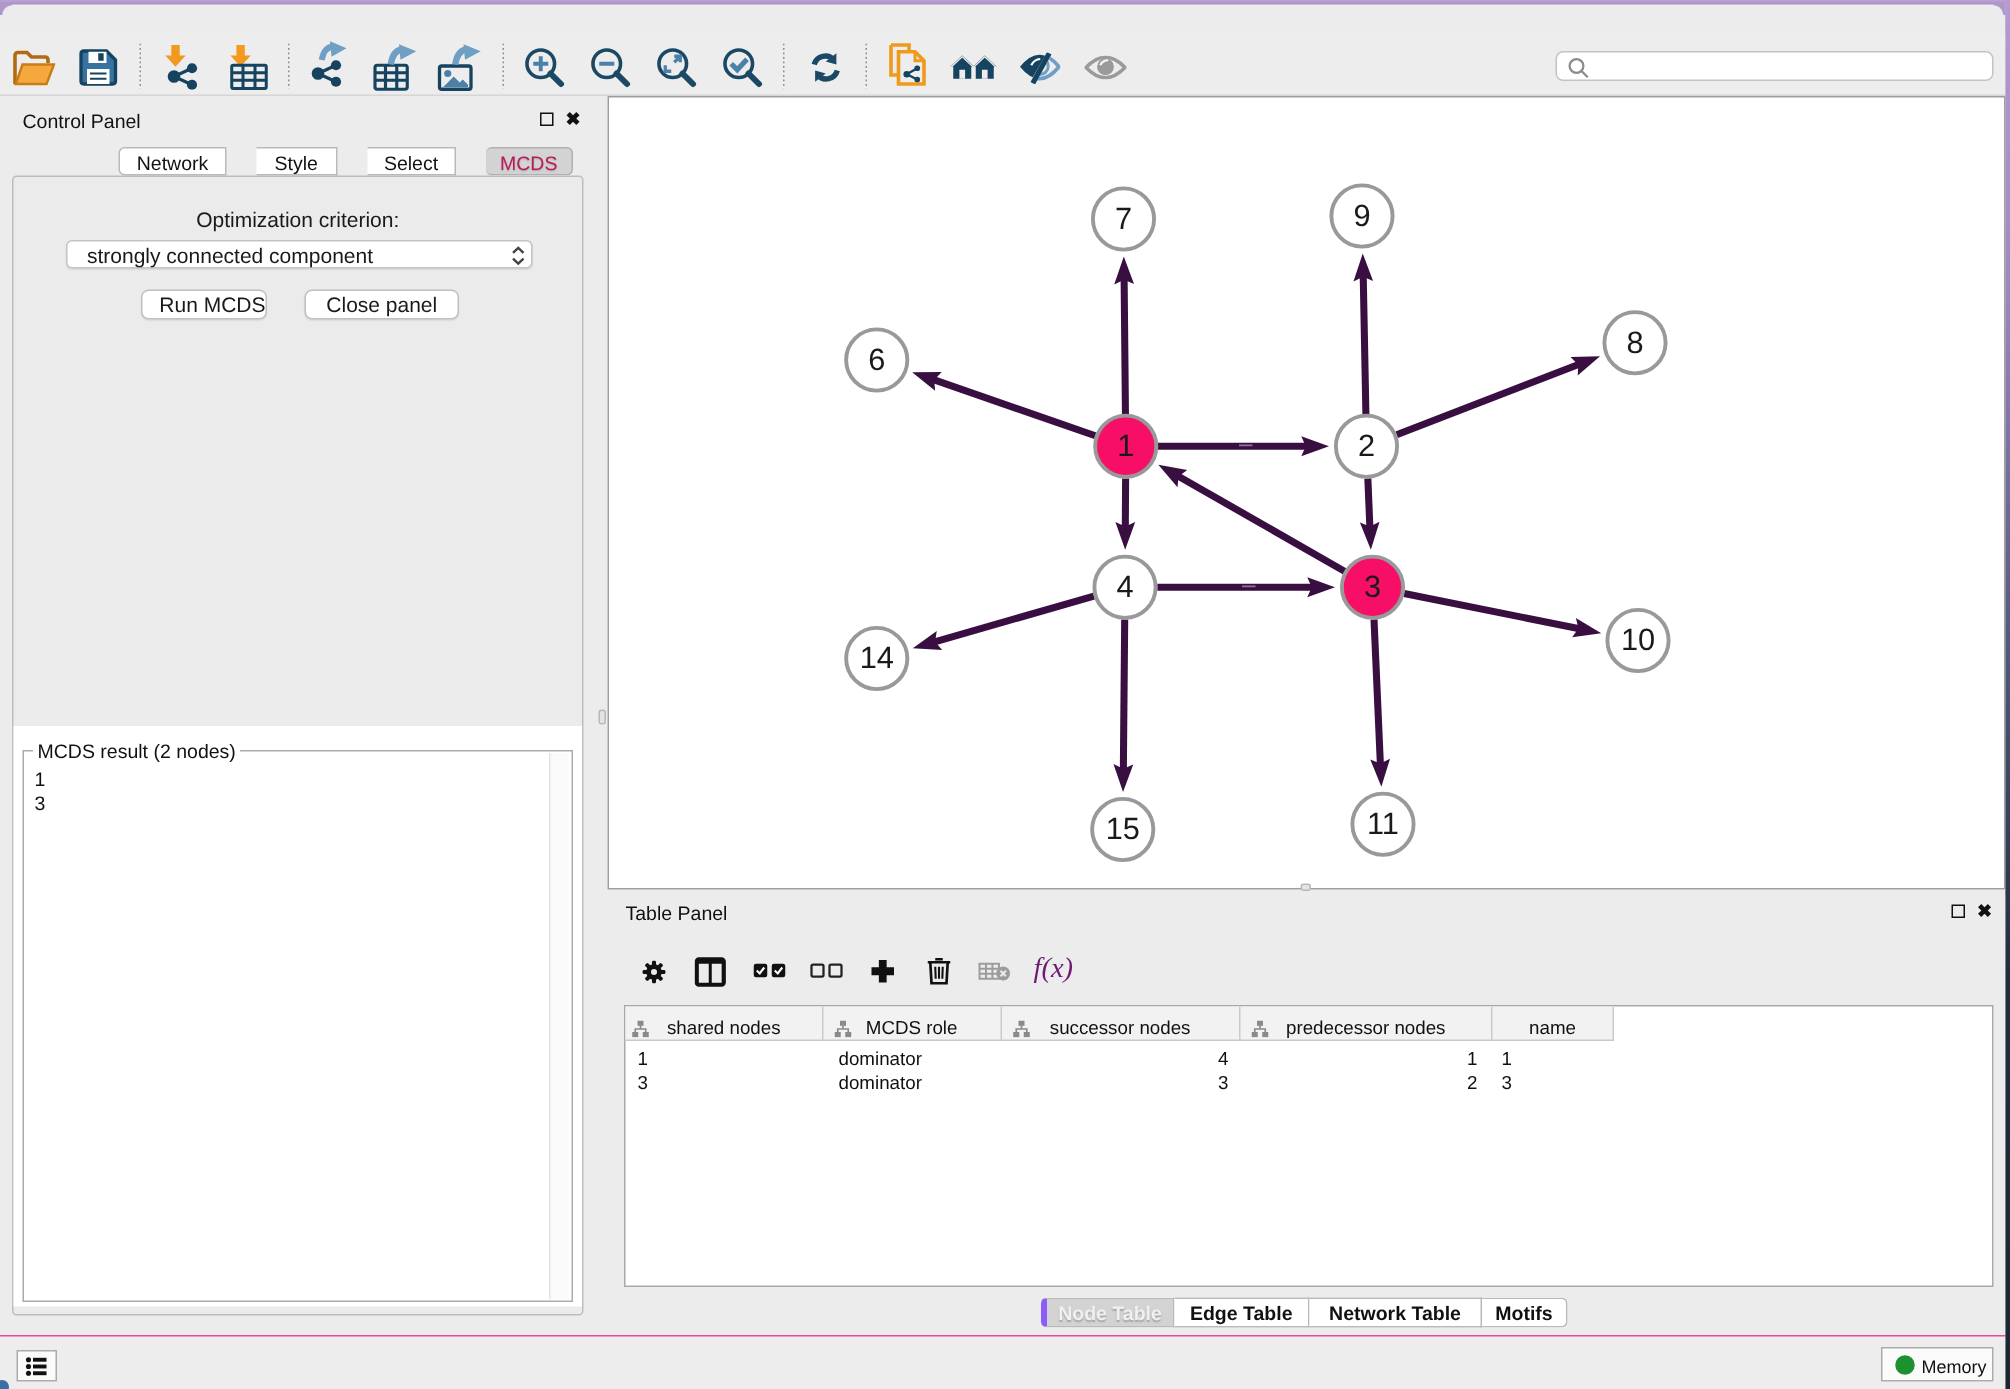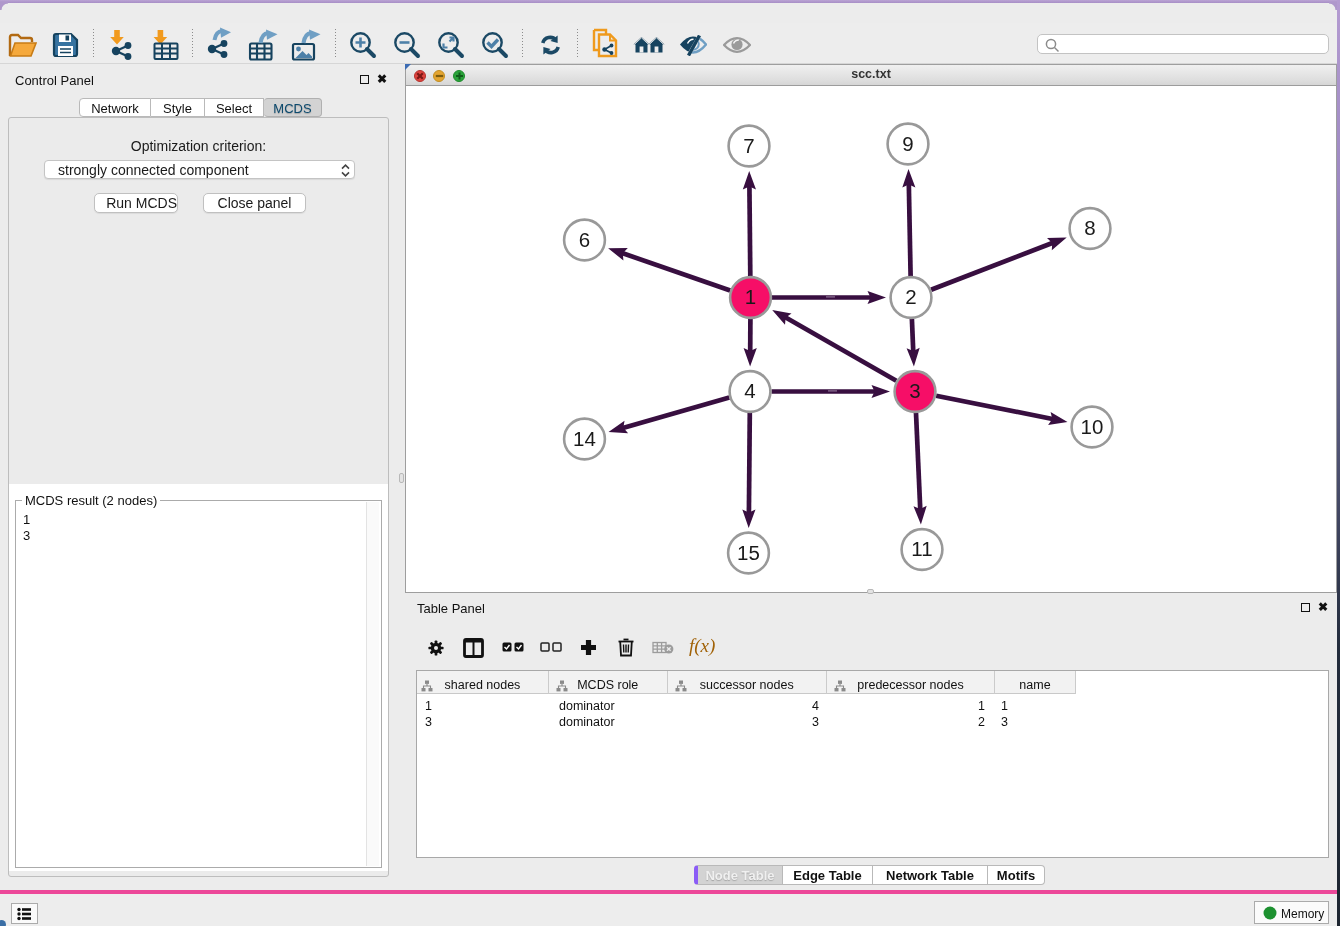--- a/index.html
+++ b/index.html
@@ -26,26 +26,26 @@
   background-image:linear-gradient(#8c8c8c 50%, rgba(0,0,0,0) 0%);
   background-size:1px 3px; }
 .ticon { position:absolute; top:5px; }
 #searchbox { position:absolute; left:1037px; top:11px; width:292px; height:20px;
   background:#fff; border:1px solid #c3c3c3; border-radius:5px; }
 
 #cpanel { position:absolute; left:0; top:64px; width:397px; height:826px; background:#ececec; }
 .ph-title { font-size:13px; color:#111; }
 .ph-sq { position:absolute; width:9px; height:9px; border:1.6px solid #111; background:transparent; }
 .ph-x { position:absolute; font-size:12px; font-weight:700; color:#111; }
-#cp-tabs { position:absolute; top:34px; left:79px; height:19px; display:flex; }
+#cp-tabs { position:absolute; top:34px; left:79px; height:19px; display:flex;gap:20px; }
 .tab { font-size:13px; color:#111; text-align:center; background:#fff;
   border:1px solid #b9b9b9; border-left:none; padding-top:2px; height:19px; }
 .tab.first { border-left:1px solid #b9b9b9; border-radius:4px 0 0 4px; }
 .tab.last { border-radius:0 4px 4px 0; }
-.tab.sel { background:#d3d3d3; color:#0c4a6e; border-color:#b0b0b0; border-radius:4px;
+.tab.sel { background:#d3d3d3; color:#be185d; border-color:#b0b0b0; border-radius:4px;
   text-shadow:0 1px 1px rgba(120,120,120,.5); }
 #cp-content { position:absolute; left:8px; top:53px; width:381px; height:760px;
   border:1px solid #bdbdbd; border-radius:3px; background:#ebebeb; }
 #opt-label { position:absolute; top:74px; left:0; width:100%; text-align:center;
   font-size:14px; color:#1a1a1a; }
 #opt-select { position:absolute; left:44px; top:96px; width:311px; height:19px;
   background:#fff; border:1px solid #c4c4c4; border-radius:4px;
   box-shadow:0 1px 1px rgba(0,0,0,.08); font-size:14px; color:#1a1a1a; }
 #opt-select span.lbl { position:absolute; left:13px; top:1px; }
 .btn { position:absolute; top:129px; height:20px; background:#fff;
@@ -78,21 +78,21 @@
   font-size:12.5px; color:#111; text-align:center; padding-top:7px; }
 .td { position:absolute; font-size:12.5px; color:#111; }
 #tp-tabs { position:absolute; left:297px; top:268px; height:20px; display:flex; }
 .btab { font-size:13px; font-weight:600; color:#111; text-align:center; background:#fff;
   border:1px solid #b9b9b9; border-left:none; height:20px; padding-top:2px; }
 .btab.first { border-left:4px solid #8b5cf6; border-radius:4px 0 0 4px; }
 .btab.last { border-radius:0 4px 4px 0; }
 .btab.sel { background:#d3d3d3; color:#f0f0f0; text-shadow:0 1px 1px rgba(120,120,120,.5); }
 
 #statusbar { position:absolute; left:0; top:890px; width:1337px; height:36px;
-  background:#ededed; border-top:4px solid #ec4899; }
+  background:#ededed; border-top:1px solid #ec4899; }
 #sb-left { position:absolute; left:11px; top:9px; width:27px; height:21px;
   background:#fafafa; border:1px solid #ababab; }
 #sb-mem { position:absolute; left:1254px; top:7px; width:75px; height:23px;
   background:#fbfbfb; border:1px solid #ababab; font-size:12.5px; color:#111; }
 .grip { position:absolute; background:#e3e3e3; border:1px solid #b8b8b8; border-radius:2px; }
 </style>
 </head>
 <body>
 <svg width="0" height="0" style="position:absolute;">
   <defs>
@@ -284,34 +284,20 @@
     <div class="btn" style="left:94px;width:84px;text-align:right;">Run MCDS</div>
     <div class="btn" style="left:203px;width:103px;">Close panel</div>
     <div id="mcds-white"></div>
     <div id="groupbox">
       <div class="glabel">MCDS result (2 nodes)</div>
       <div class="scrolltrack"></div>
       <div class="content">1<br>3</div>
     </div>
   </div>
   <div id="iframe-win">
-    <div id="if-titlebar">
-      <div class="tl" style="left:8px; background:#e0443e; border:1px solid #b2322e;"></div>
-      <div class="tl" style="left:27px; background:#e3a430; border:1px solid #c28e21;"></div>
-      <div class="tl" style="left:47px; background:#2aa33a; border:1px solid #1d8a2c;"></div>
-      <svg class="abs" style="left:8px;top:5px;" width="52" height="12" viewBox="0 0 52 12">
-        <path d="M3.2 3.2 L8.8 8.8 M8.8 3.2 L3.2 8.8" stroke="#7c1815" stroke-width="2.2"></path>
-        <path d="M21.8 6 L29.2 6" stroke="#7c5c0e" stroke-width="2.2"></path>
-        <path d="M42 6 L49 6 M45.5 2.5 L45.5 9.5" stroke="#0e5c19" stroke-width="2"></path>
-      </svg>
-      <svg class="abs" style="left:-1px;top:-1px;" width="6" height="6" viewBox="0 0 6 6">
-        <path d="M0 0 L6 0 L0 6 Z" fill="#3c6cb4"></path>
-      </svg>
-      <div id="if-title">scc.txt</div>
-    </div>
     <div id="canvas">
 <svg width="930" height="506" viewBox="406 86 930 506" style="position:absolute;left:0;top:0;" font-family="Liberation Sans, sans-serif" font-size="20.5" fill="#1a1a1a">
 <g stroke="#380f40" stroke-width="4.7">
 <line x1="750.3" y1="276.0" x2="749.4" y2="185.0"></line>
 <line x1="730.2" y1="290.5" x2="621.4" y2="252.8"></line>
 <line x1="772.0" y1="297.5" x2="872.0" y2="297.5"></line>
 <line x1="750.4" y1="319.0" x2="750.2" y2="352.5"></line>
 <line x1="910.6" y1="276.0" x2="908.8" y2="183.0"></line>
 <line x1="931.1" y1="289.8" x2="1053.6" y2="242.5"></line>
 <line x1="911.9" y1="319.0" x2="913.3" y2="352.5"></line>
@@ -427,21 +413,21 @@
 
     <svg class="abs" style="left:255px;top:44px;" width="22" height="13" viewBox="0 0 22 13">
       <g stroke="#9c9c9c" stroke-width="1.3" fill="none">
         <rect x="1" y="1.5" width="13" height="10"></rect>
         <path d="M1 4.8 L14 4.8 M1 8.2 L14 8.2 M5.3 1.5 L5.3 11.5 M9.6 1.5 L9.6 11.5"></path>
       </g>
       <circle cx="16.8" cy="8" r="4.6" fill="#9c9c9c"></circle>
       <path d="M15 6.2 L18.6 9.8 M18.6 6.2 L15 9.8" stroke="#ececec" stroke-width="1.3"></path>
     </svg>
 
-    <div class="abs" style="left:292px;top:38px;font-family:'Liberation Serif',serif;font-style:italic;font-size:19px;color:#a16207;">f(x)</div>
+    <div class="abs" style="left:292px;top:38px;font-family:'Liberation Serif',serif;font-style:italic;font-size:19px;color:#701a75;">f(x)</div>
     <div id="tp-table">
       <div class="th-row">
         <div class="th-cell" style="left:0;width:132px;">shared nodes</div>
         <div class="th-cell" style="left:132px;width:118.5px;">MCDS role</div>
         <div class="th-cell" style="left:250.5px;width:159.5px;">successor nodes</div>
         <div class="th-cell" style="left:410px;width:168px;">predecessor nodes</div>
         <div class="th-cell" style="left:578px;width:81px;">name</div>
       </div>
       <svg class="abs" style="left:4px;top:9px;" width="12" height="12" viewBox="0 0 12 12">
           <use href="#hier"></use>

